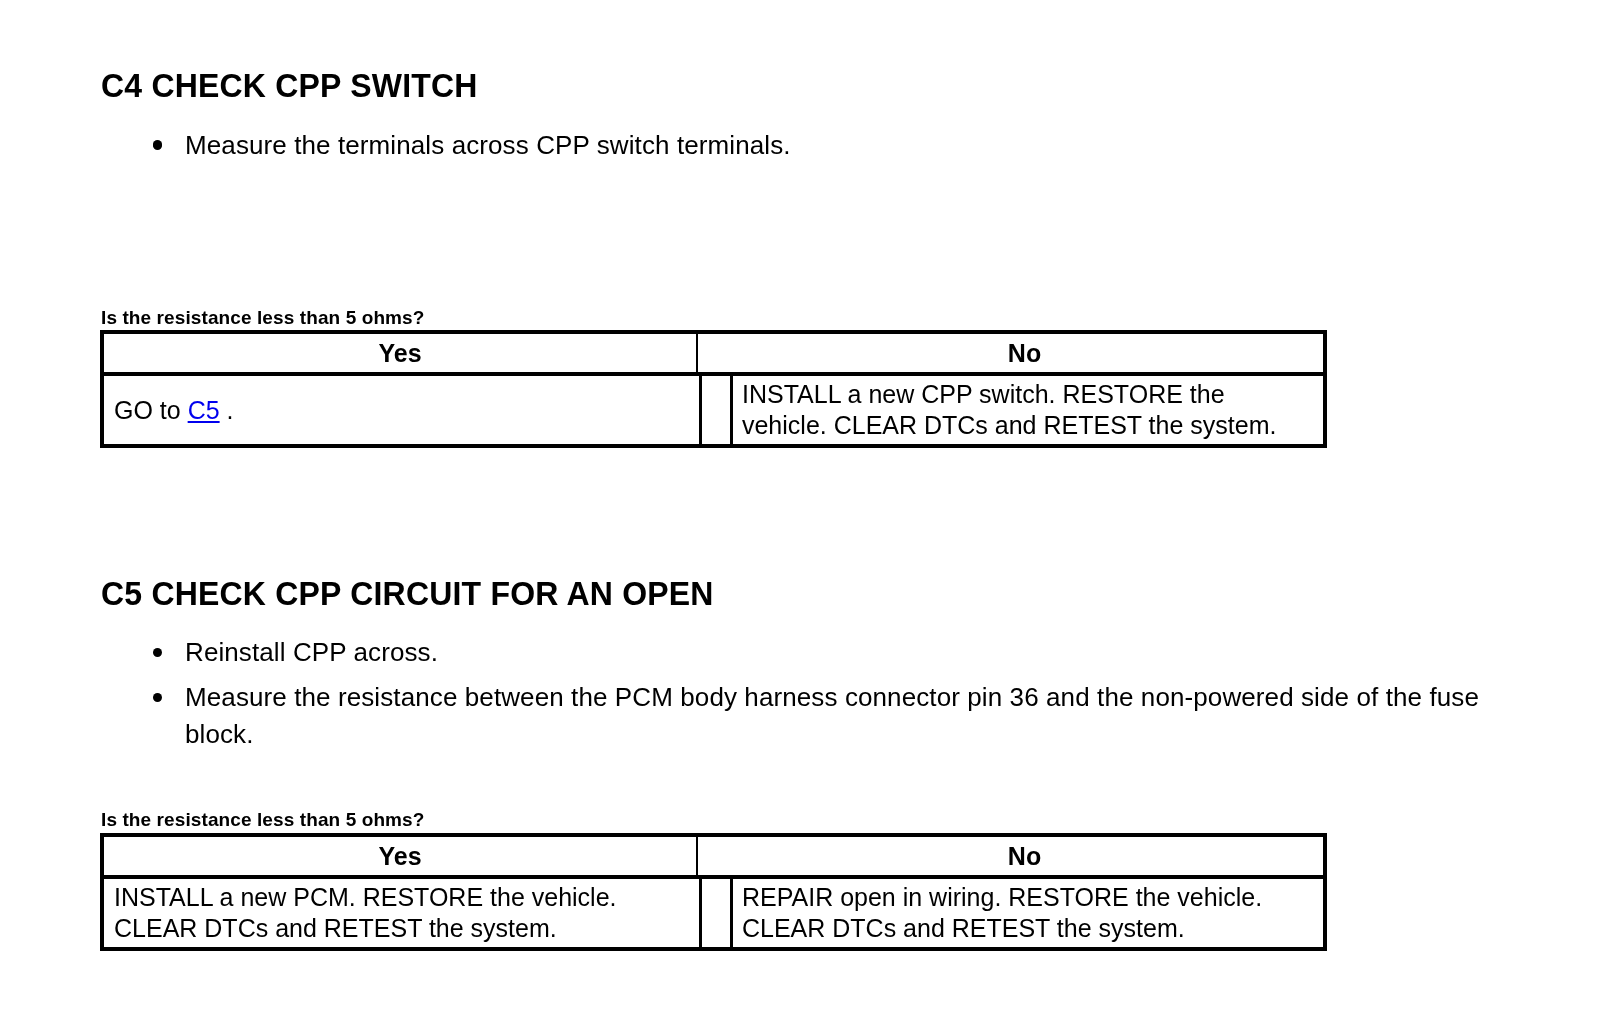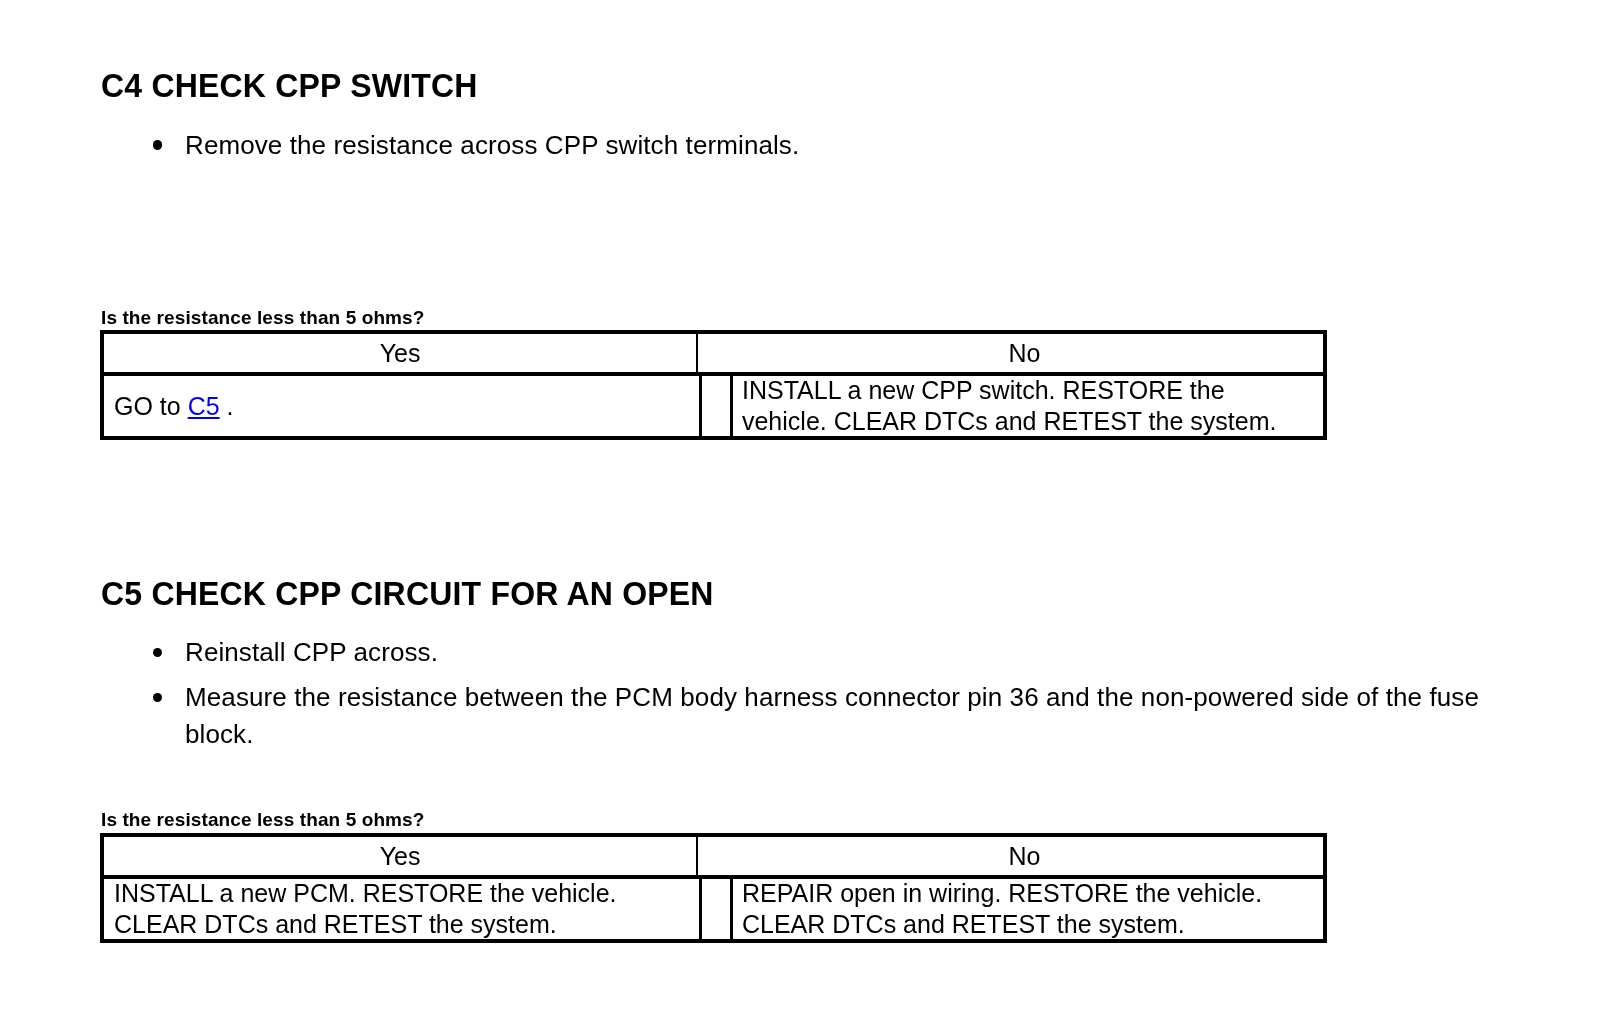--- a/index.html
+++ b/index.html
@@ -86,35 +86,35 @@
     width: 1227px;
     box-sizing: border-box;
     border: 4px solid #000;
     background: #fff;
   }
   .dt-row { display: flex; width: 100%; box-sizing: border-box; }
   .dt-head {
     border-bottom: 4px solid #000;
     height: 42px;
   }
-  .dt-body { height: 60px; border-radius: 10px; }
+  .dt-body { height: 68px; border-radius: 10px; }
 
   .dt-cell {
     box-sizing: border-box;
     display: flex;
     align-items: center;
     font-size: 25px;
     line-height: 31px;
   }
   .dt-cell.col-yes { width: 608px; }
   .dt-cell.col-no  { width: 611px; margin-left: 28px; }
 
   .dt-head .dt-cell {
     justify-content: center;
-    font-weight: normal;
+    font-weight: bold;
     font-size: 25px;
   }
   .dt-head .col-yes { border-right: 2px solid #000; }
 
   .dt-body .col-yes {
     border-right: 3px solid #000;
     padding-left: 10px;
   }
   .dt-body .col-no {
     border-left: 3px solid #000;
@@ -133,21 +133,21 @@
   <section class="step" id="step-c4">
 
     <h1 class="step-heading">C4 CHECK CPP SWITCH</h1>
 
     <ul class="bullets">
       <li class="bullet">
         <span class="dot"></span>
       </li>
       <li class="bullet">
         <span class="dot"></span>
-        <span>Remove the resistance across CPP switch terminals.</span>
+        <span>Measure the terminals across CPP switch terminals.</span>
       </li>
     </ul>
 
     <p class="question" style="top:284px;">Is the resistance less than 5 ohms?</p>
 
     <div class="decision-table" style="top:330px;">
       <div class="dt-row dt-head">
         <div class="dt-cell col-yes">Yes</div>
         <div class="dt-cell col-no">No</div>
       </div>

